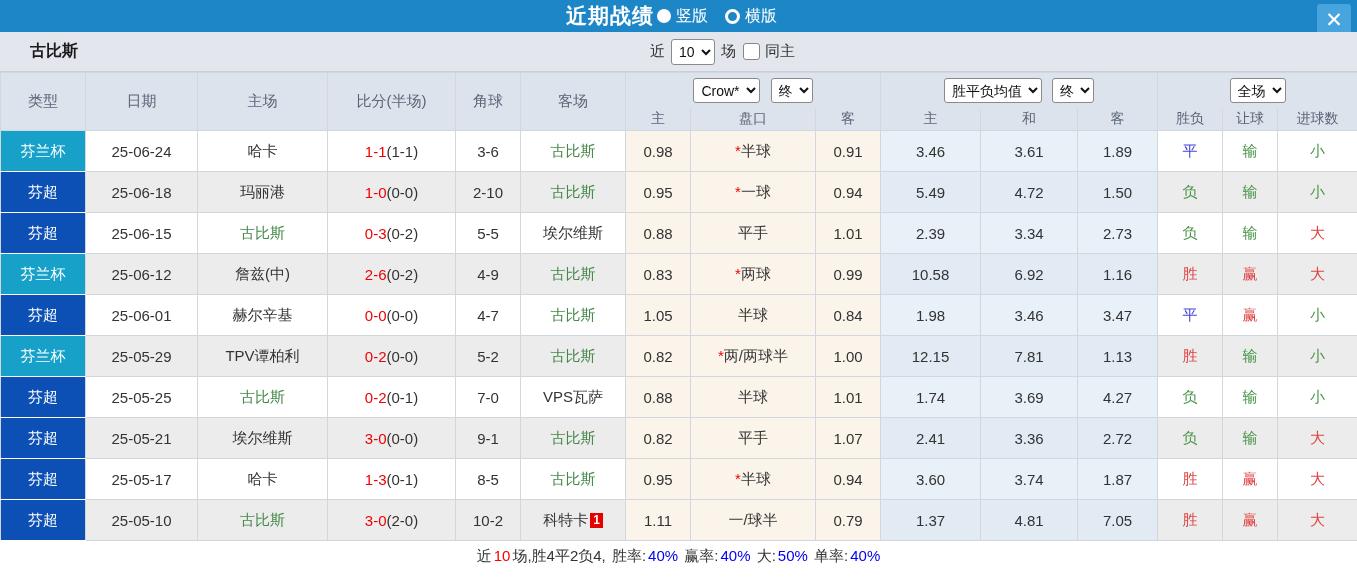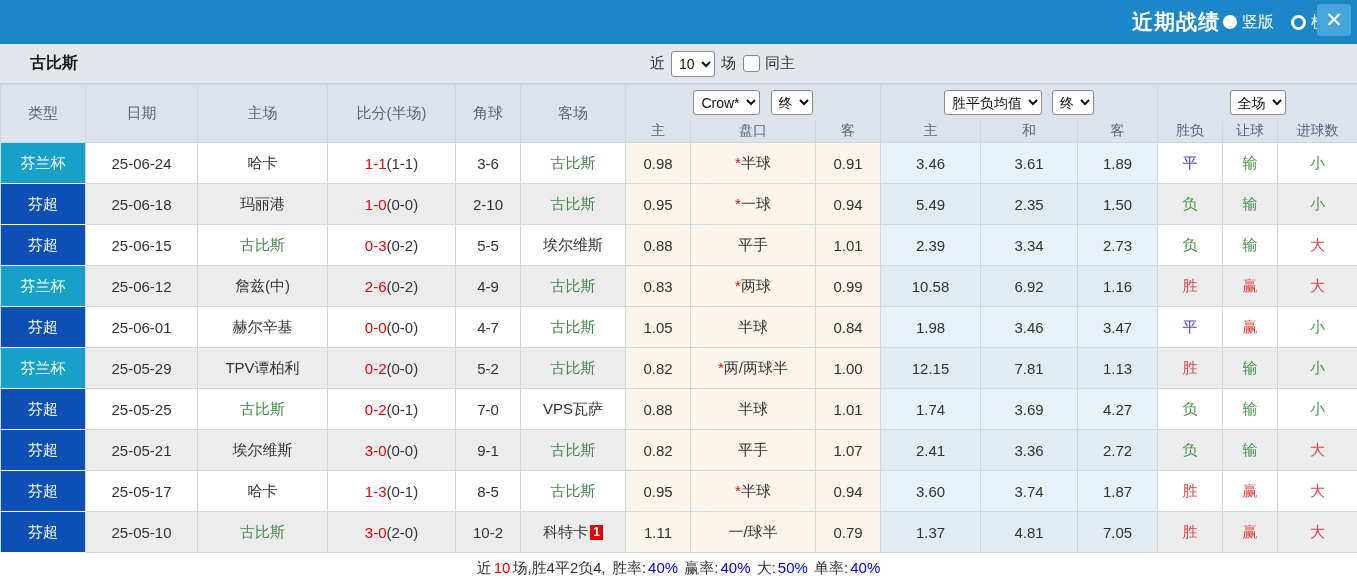--- a/index.html
+++ b/index.html
@@ -1,20 +1,20 @@
 <!DOCTYPE html>
 <html><head>
 <meta charset="utf-8">
 <style>
   * { margin:0; padding:0; box-sizing:border-box; }
   body { font-family:"Liberation Sans","DejaVu Sans",sans-serif; background:#888; }
   .app { width:1357px; height:579px; background:#fff; position:relative; overflow:hidden; margin:0 auto; }
 
   
-  .titlebar { height:44px; background:#1c86c7; display:flex; align-items:center; justify-content:flex-end; position:relative; color:#fff; }
+  .titlebar { height:32px; background:#1c86c7; display:flex; align-items:center; justify-content:center; position:relative; color:#fff; }
   .titlebar .main-title { font-size:21px; font-weight:bold; letter-spacing:1px; }
   .radio { display:inline-block; width:14px; height:14px; border-radius:50%; margin:0 5px 0 3px; vertical-align:-2px; }
   .radio.on  { background:#fff; }
   .radio.off { background:transparent; border:3px solid #fff; width:15px; height:15px; }
   .radio-label { font-size:16px; margin-right:14px; }
   .close-btn { position:absolute; top:4px; right:6px; width:34px; height:32px; background:#47a4dd; border-radius:3px;
                display:flex; align-items:center; justify-content:center; color:#fff; font-size:21px; font-weight:bold; cursor:pointer; }
 
   
   .filterbar { height:40px; background:#e3e6ec; display:flex; align-items:center; position:relative; font-size:15px; color:#333;
@@ -172,21 +172,21 @@
       <td class="c-type super">芬超</td>
       <td class="c-date">25-06-18</td>
       <td class="c-home">玛丽港</td>
       <td class="c-score"><span class="ft">1-0</span><span class="ht">(0-0)</span></td>
       <td class="c-corner">2-10</td>
       <td class="c-away"><span class="away-name team-target">古比斯</span></td>
       <td class="c-odds">0.95</td>
       <td class="c-odds c-handicap"><span class="star">*</span><span class="hc">一球</span></td>
       <td class="c-odds">0.94</td>
       <td class="c-avg">5.49</td>
-      <td class="c-avg">2.35</td>
+      <td class="c-avg">4.72</td>
       <td class="c-avg">1.50</td>
       <td class="c-res t-green">负</td>
       <td class="c-asian t-green">输</td>
       <td class="c-goals t-green">小</td>
     </tr>
         <tr class="odd">
       <td class="c-type super">芬超</td>
       <td class="c-date">25-06-15</td>
       <td class="c-home team-target">古比斯</td>
       <td class="c-score"><span class="ft">0-3</span><span class="ht">(0-2)</span></td>

